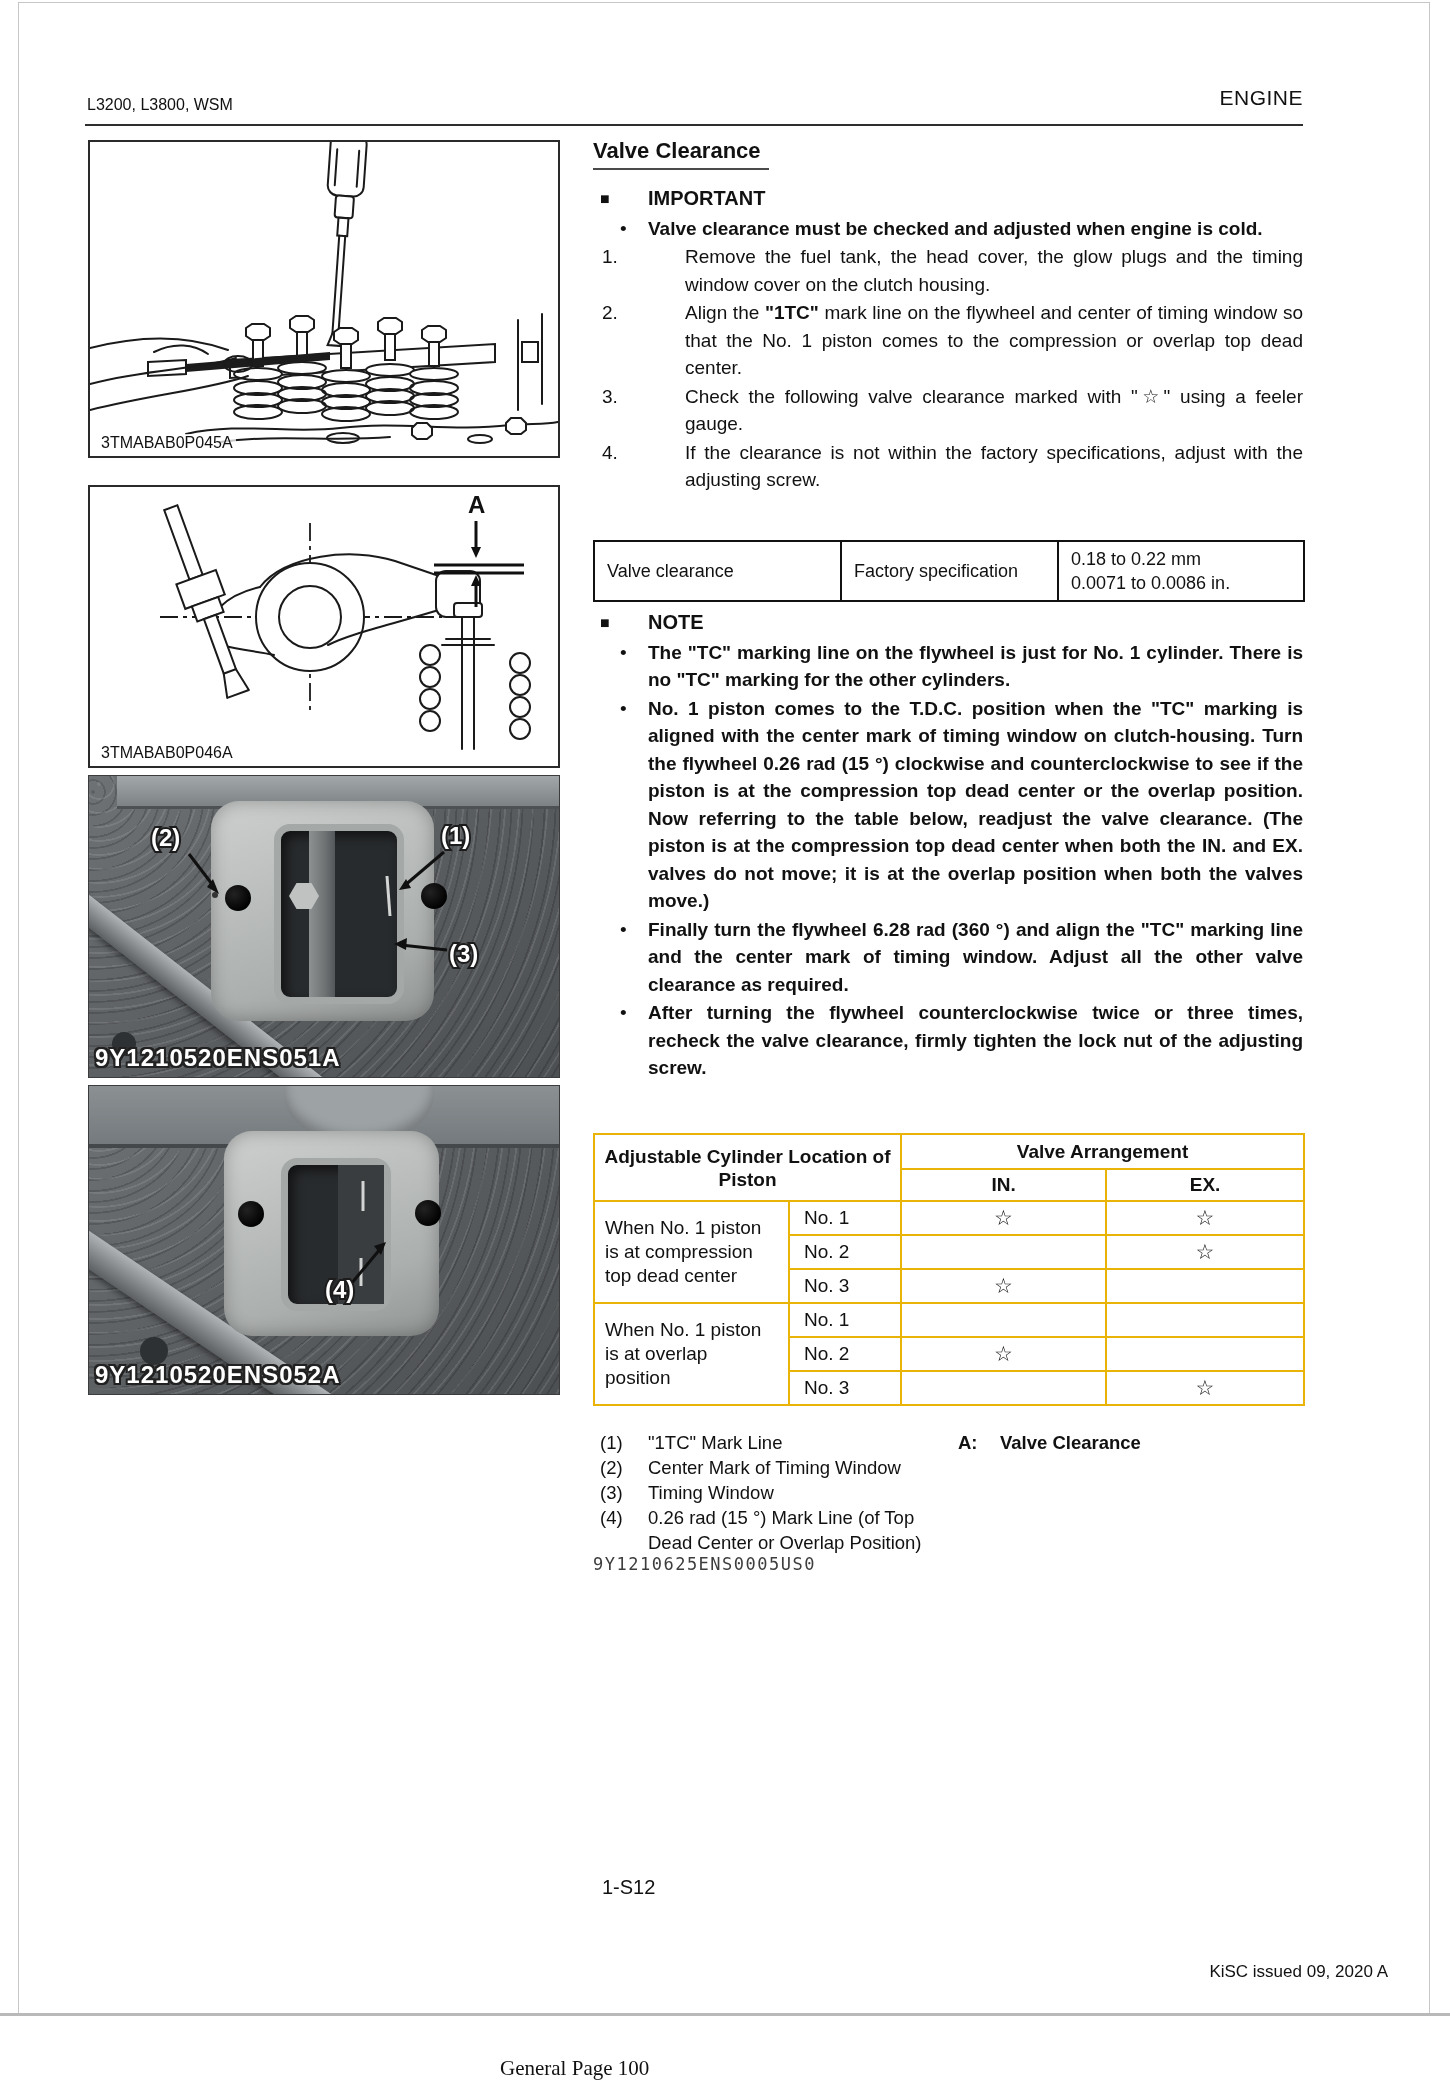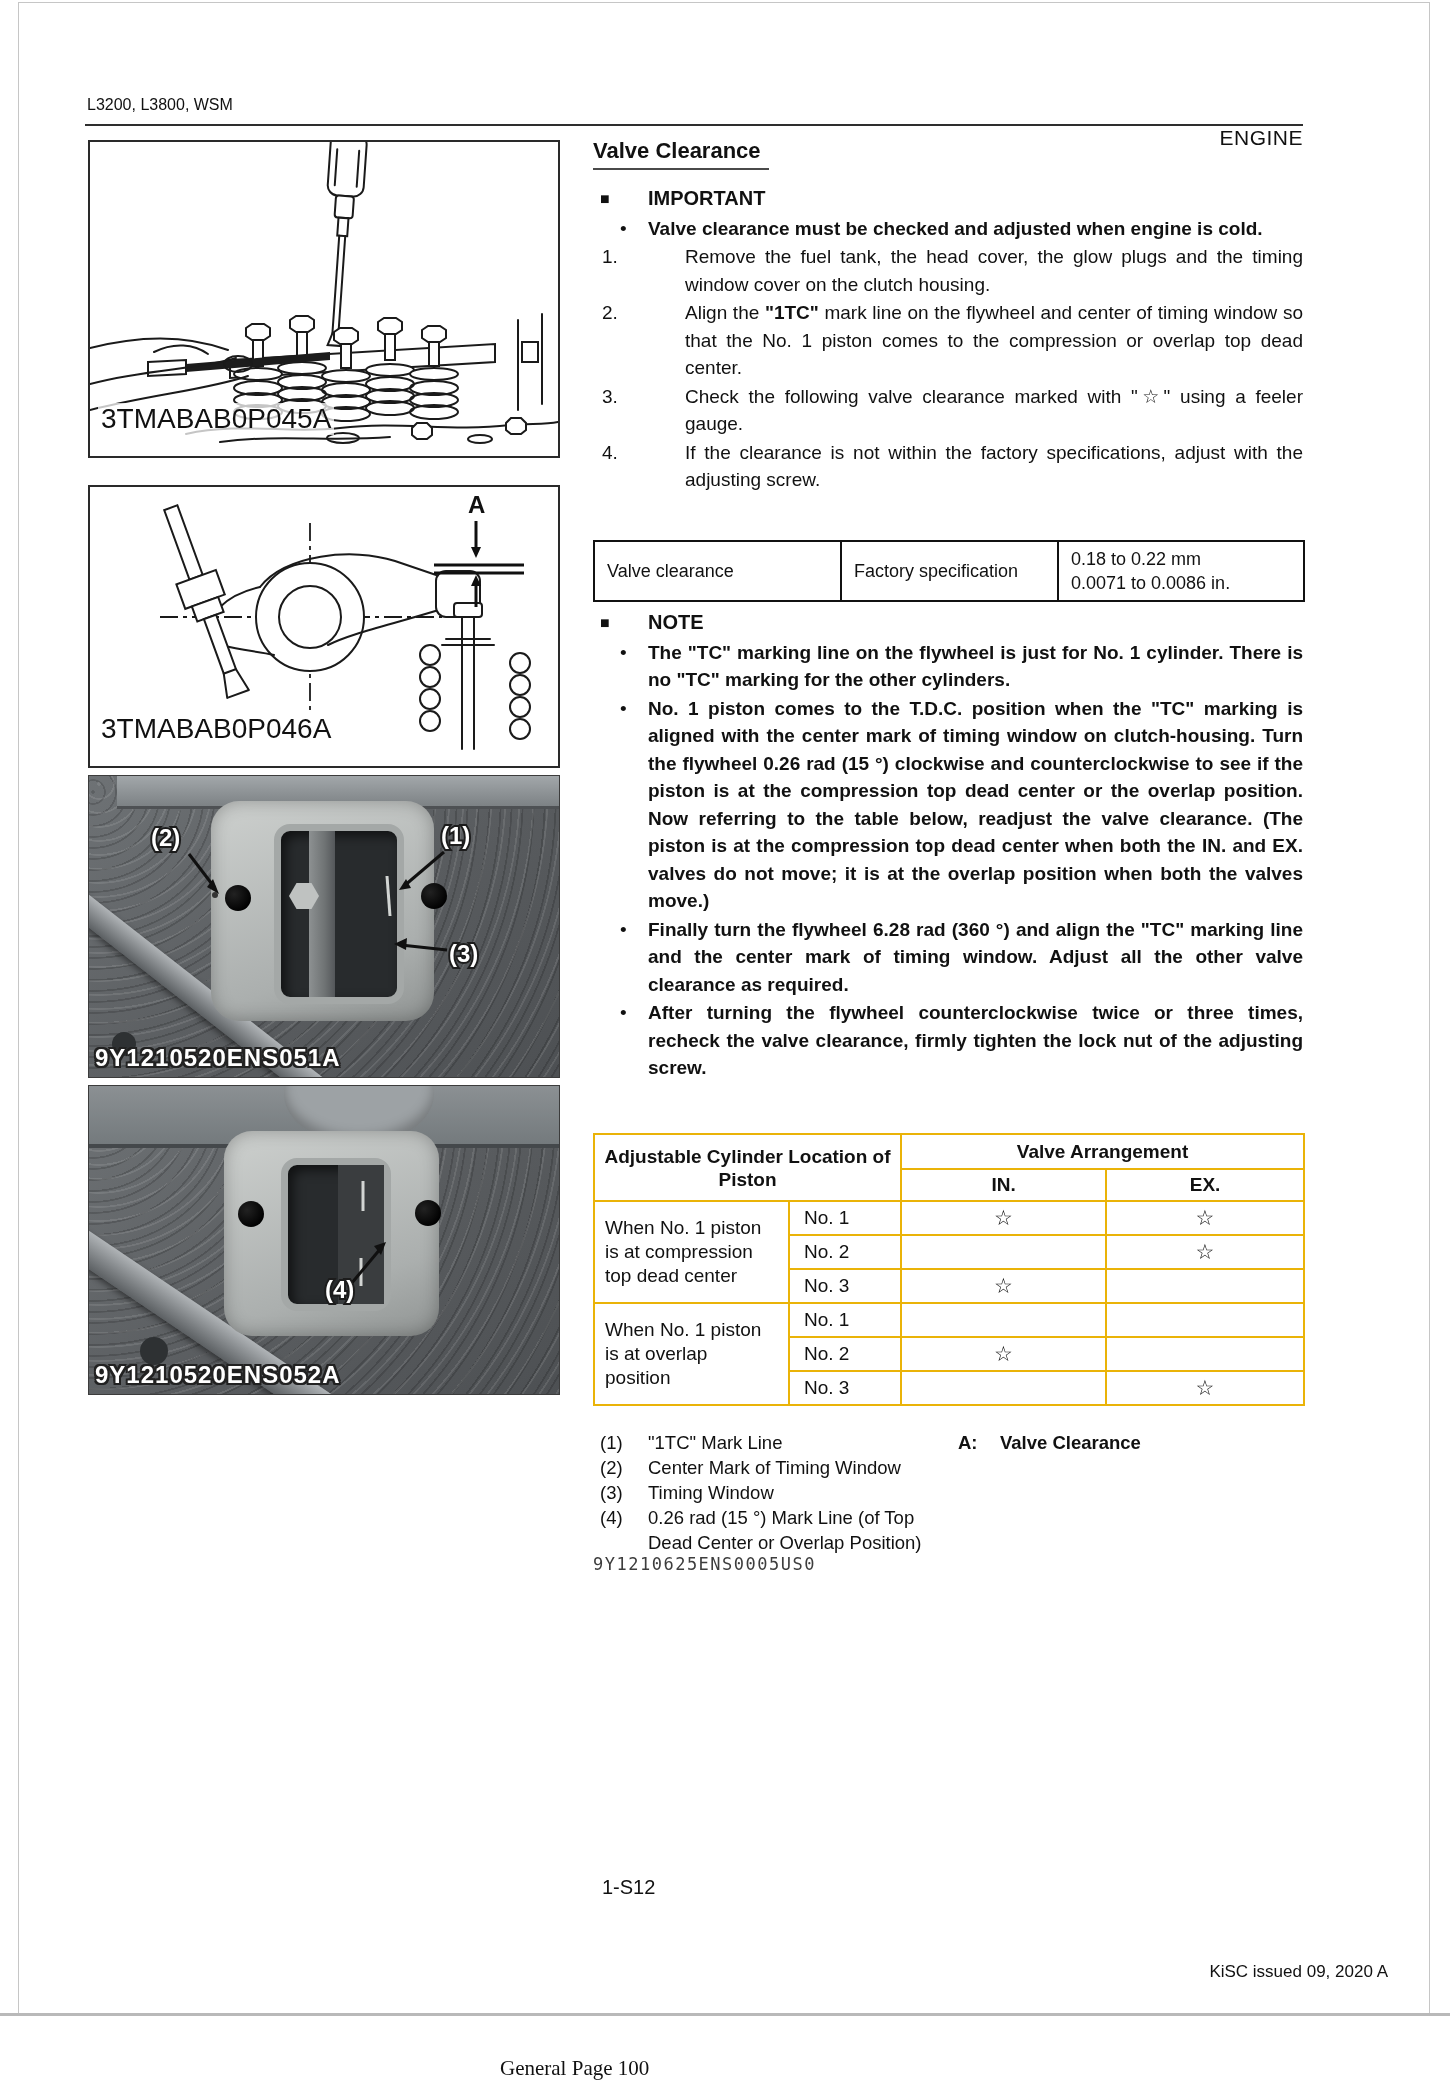--- a/index.html
+++ b/index.html
@@ -3,29 +3,29 @@
 <meta charset="utf-8">
 <style>
   html,body { margin:0; padding:0; }
   body {
     width:1450px; height:2100px; position:relative; background:#ffffff;
     font-family:"Liberation Sans", sans-serif; color:#111;
   }
   .page-frame { position:absolute; left:18px; top:2px; width:1412px; height:2011px;
     border:1px solid #c6c6c6; border-bottom:none; box-sizing:border-box; }
   .hdr-left  { position:absolute; left:87px;  top:96px; font-size:16px; }
-  .hdr-right { position:absolute; right:147px; top:86px; font-size:21px; letter-spacing:0.5px;margin-top:40px; }
+  .hdr-right { position:absolute; right:147px; top:86px; font-size:21px; letter-spacing:0.5px; }
   .hdr-rule  { position:absolute; left:85px; top:124px; width:1218px; height:2px; background:#2e2e2e; }
 
   
   .fig   { position:absolute; left:88px; width:472px; border:2px solid #2a2a2a; background:#fff; box-sizing:border-box; }
   #fig1  { top:140px; height:318px; }
   #fig2  { top:485px; height:283px; }
   .fig svg.art { position:absolute; left:0; top:0; }
-  .fig-code { position:absolute; left:8px; bottom:21px; font-size:28px; color:#111; background:rgba(255,255,255,.75); padding:0 3px; }
+  .fig-code { position:absolute; left:8px; bottom:4px; font-size:16px; color:#111; background:rgba(255,255,255,.75); padding:0 3px; }
 
   .photo { position:absolute; left:88px; width:472px; box-sizing:border-box; border:1px solid #3c3c3c;
     overflow:hidden; background:linear-gradient(140deg,#6e7275,#595c5f 55%,#4d5053); }
   #fig3 { top:775px;  height:303px; }
   #fig4 { top:1085px; height:310px; }
   .speckle { position:absolute; inset:0;
     background-image:
       repeating-radial-gradient(circle at 10px 8px, rgba(255,255,255,0.10) 0 1.5px, rgba(255,255,255,0) 2px 14px),
       repeating-radial-gradient(circle at 4px 16px, rgba(0,0,0,0.16) 0 1.5px, rgba(0,0,0,0) 2px 11px); }
   .p-bar3 { position:absolute; left:28px; top:0; right:0; height:30px;

